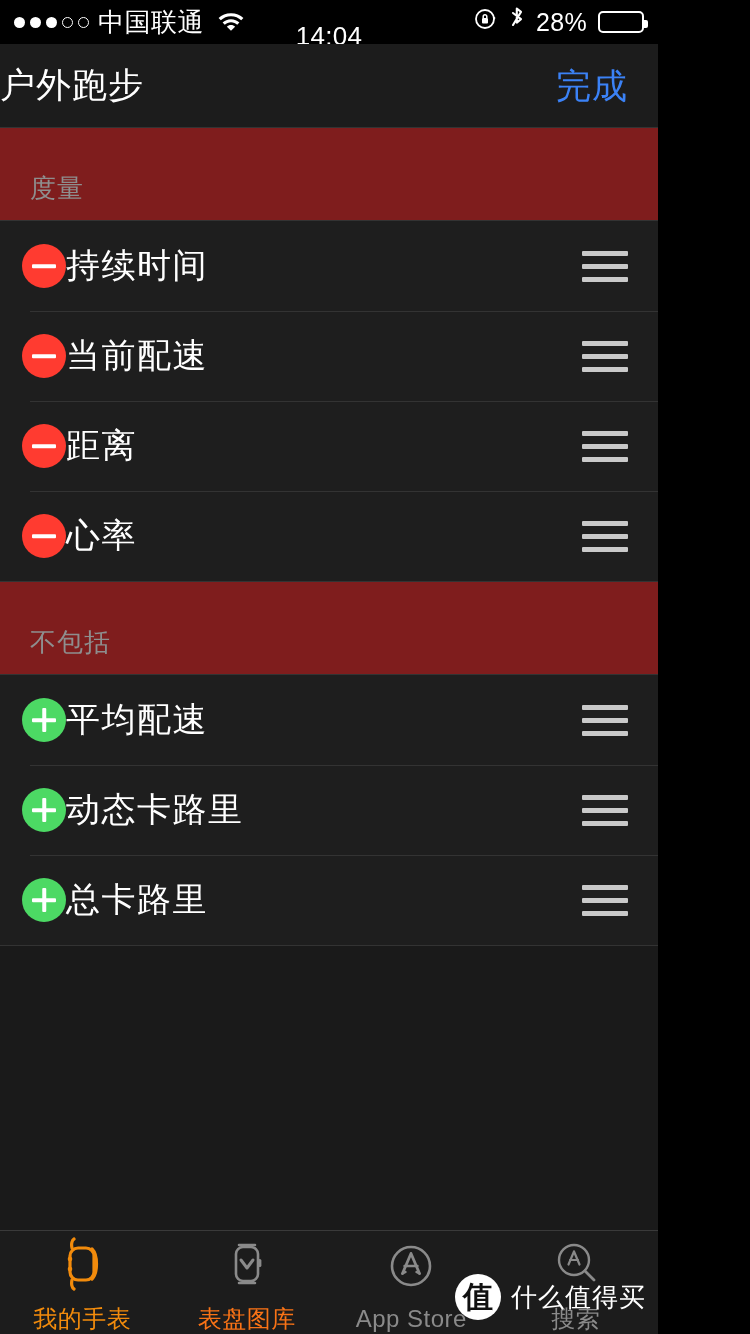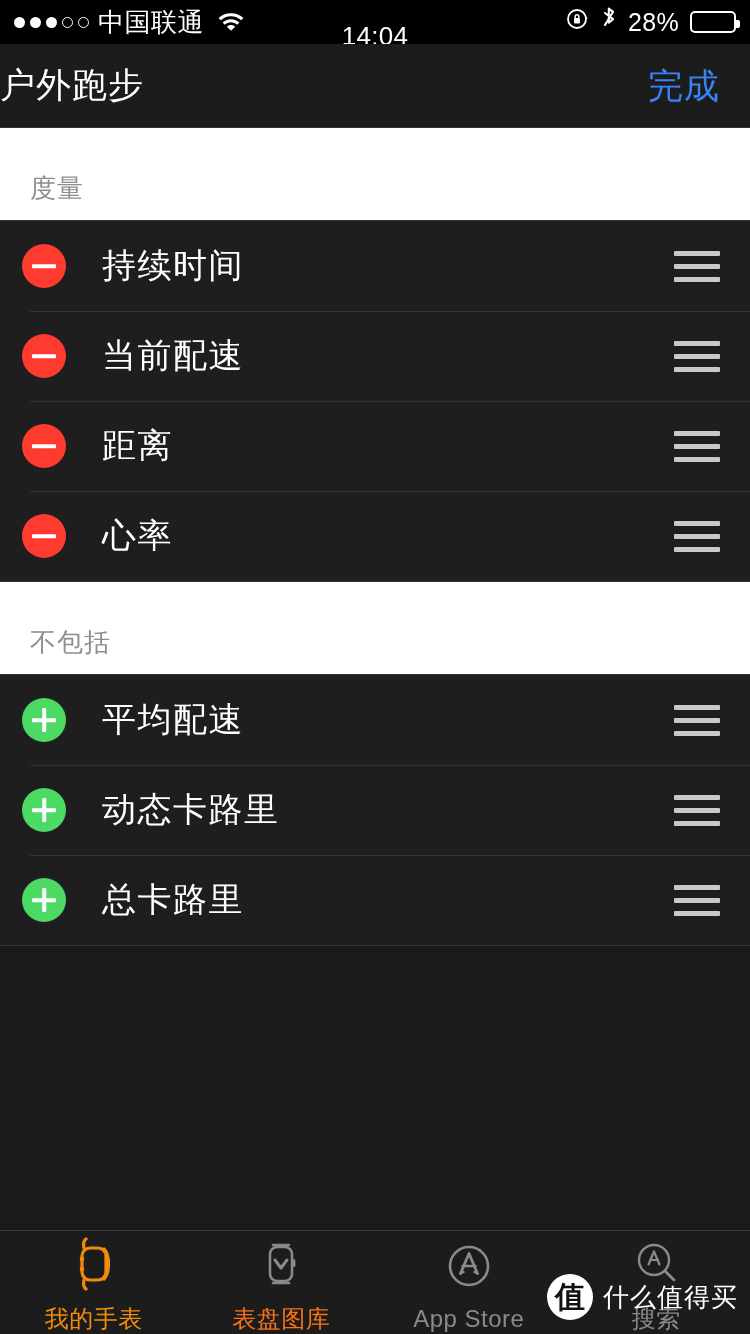--- a/index.html
+++ b/index.html
@@ -4,21 +4,21 @@
 <style>
   * { margin:0; padding:0; box-sizing:border-box; }
   html, body {
     width:750px; height:1334px;
     background:#000;
     font-family:"Liberation Sans","DejaVu Sans",sans-serif;
     overflow:hidden;
   }
   #screen {
     position:relative;
-    width:750px; height:1334px;
+    width:658px; height:1334px;
     background:#1a1a1a;
     display:flex; flex-direction:column;
   }
 
   
   #status-bar {
     height:44px; flex:0 0 44px;
     background:#000;
     display:flex; align-items:center;
     padding:0 14px;
@@ -69,21 +69,21 @@
     font-size:35px; letter-spacing:1px; cursor:pointer;
   }
 
   
   #content { flex:1 1 auto; position:relative; overflow:hidden; background:#1a1a1a; }
 
   .section-header {
     height:92px; display:flex; align-items:flex-end;
     padding:0 0 14px 30px;
     color:#8e8e8e; font-size:26px; letter-spacing:1px;
-    background:#ffffff;
+    background:#7f1d1d;
   }
   .section-list {
     background:#1e1e1e;
     border-top:1px solid #333333;
     border-bottom:1px solid #333333;
   }
   .row {
     height:90px; display:flex; align-items:center;
     padding:0 0 0 22px; position:relative;
   }
@@ -99,21 +99,21 @@
     content:""; position:absolute; left:50%; top:50%;
     transform:translate(-50%,-50%);
     width:24px; height:3.5px; background:#ffffff; border-radius:1px;
   }
   .round-btn.add:after {
     content:""; position:absolute; left:50%; top:50%;
     transform:translate(-50%,-50%);
     width:3.5px; height:24px; background:#ffffff; border-radius:1px;
   }
   .row-label {
-    margin-left:36px; color:#ffffff;
+    color:#ffffff;
     font-size:34px; letter-spacing:1.5px; flex:1 1 auto;
   }
   .drag-handle {
     margin-right:30px; width:46px;
     display:flex; flex-direction:column; justify-content:center; gap:8px;
     cursor:grab;
   }
   .drag-handle span { display:block; height:5px; background:#c9c9c9; border-radius:1px; }
 
   

